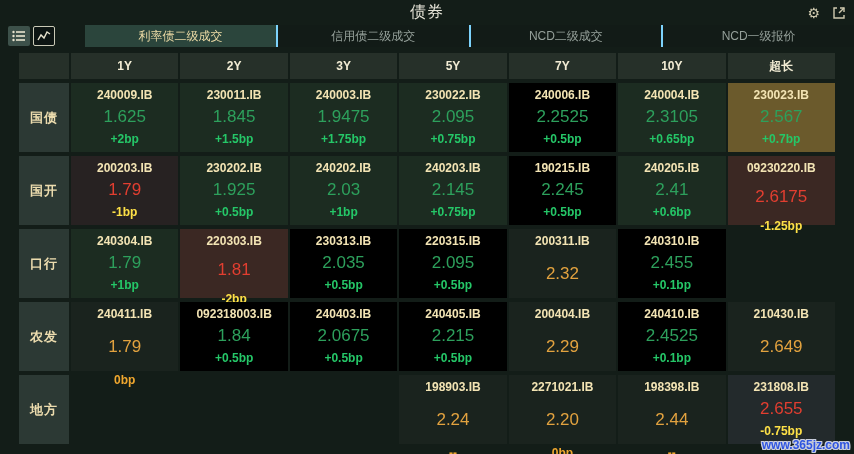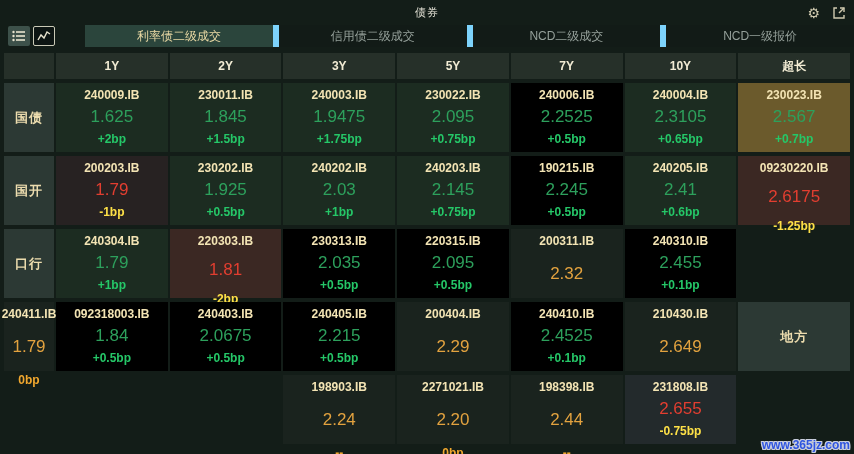--- a/index.html
+++ b/index.html
@@ -8,51 +8,51 @@
     background: #131d18;
     font-family: "Liberation Sans", "DejaVu Sans", sans-serif;
     position: relative;
     color: #e6e4d8;
   }
   
   .titlebar {
     height: 25px; display: flex; align-items: center; justify-content: center;
     position: relative;
   }
-  .titlebar .title { font-size: 11px; color: #e6e4d8; letter-spacing: 1px; }
+  .titlebar .title { font-size: 16px; color: #e6e4d8; letter-spacing: 1px; }
   .titlebar .right-icons {
     position: absolute; right: 8px; top: 0; height: 25px;
     display: flex; align-items: center; gap: 12px;
   }
   .gear { font-size: 14px; color: #cfc9ae; line-height: 1; cursor: pointer; }
   .extlink { width: 14px; height: 14px; display: block; cursor: pointer; }
   
   .tabrow { height: 22px; display: flex; align-items: stretch; }
   .viewicons { width: 57px; display: flex; align-items: center; gap: 3px; padding-left: 8px; }
   .icon-btn {
     width: 22px; height: 20px; display: flex; align-items: center; justify-content: center;
     cursor: pointer; border-radius: 2px;
   }
   .icon-btn.selected { background: #3d514a; }
   .icon-btn.boxed { background: #0d1513; border: 1px solid #c9c9b6; }
   .tabs { flex: 1; display: flex; }
   .tab {
     flex: 1; display: flex; align-items: center; justify-content: center;
     font-size: 12px; background: #121b17; color: #95a09a;
-    border-left: 6px solid #7dd3fc; cursor: pointer;
+    border-left: 2px solid #7dd3fc; cursor: pointer;
   }
   .tab:first-child { border-left: none; }
   .tab.active { background: #2b453c; color: #ebdaa5; margin-left: 28px; }
   
   .grid {
     display: grid;
     grid-template-columns: 50px repeat(7, 1fr);
     grid-template-rows: 26px repeat(5, 69px);
     gap: 4px 2px;
-    padding: 0 4px;
+    padding: 0 19px;
     margin-top: 6px;
   }
   .hcell {
     background: #263029; color: #f2ecd4; font-weight: bold; font-size: 12px;
     display: flex; align-items: center; justify-content: center;
   }
   .rlabel {
     background: #2c3934; color: #ecdcae; font-weight: bold; font-size: 13px;
     display: flex; align-items: center; justify-content: center; letter-spacing: 1px;
   }
@@ -232,20 +232,21 @@
       <span class="code">200311.IB</span>
       <span class="val">2.32</span>
       <span class="chg">--</span>
     </div>
     <div class="cell tone-green bg-subtle">
       <span class="code">240310.IB</span>
       <span class="val">2.455</span>
       <span class="chg">+0.1bp</span>
     </div>
     <div class="cell cell-empty"></div>
+    <div class="rlabel">农发</div>
     <div class="cell tone-orange bg-flat">
       <span class="code">240411.IB</span>
       <span class="val">1.79</span>
       <span class="chg">0bp</span>
     </div>
     <div class="cell tone-green bg-subtle">
       <span class="code">092318003.IB</span>
       <span class="val">1.84</span>
       <span class="chg">+0.5bp</span>
     </div>

